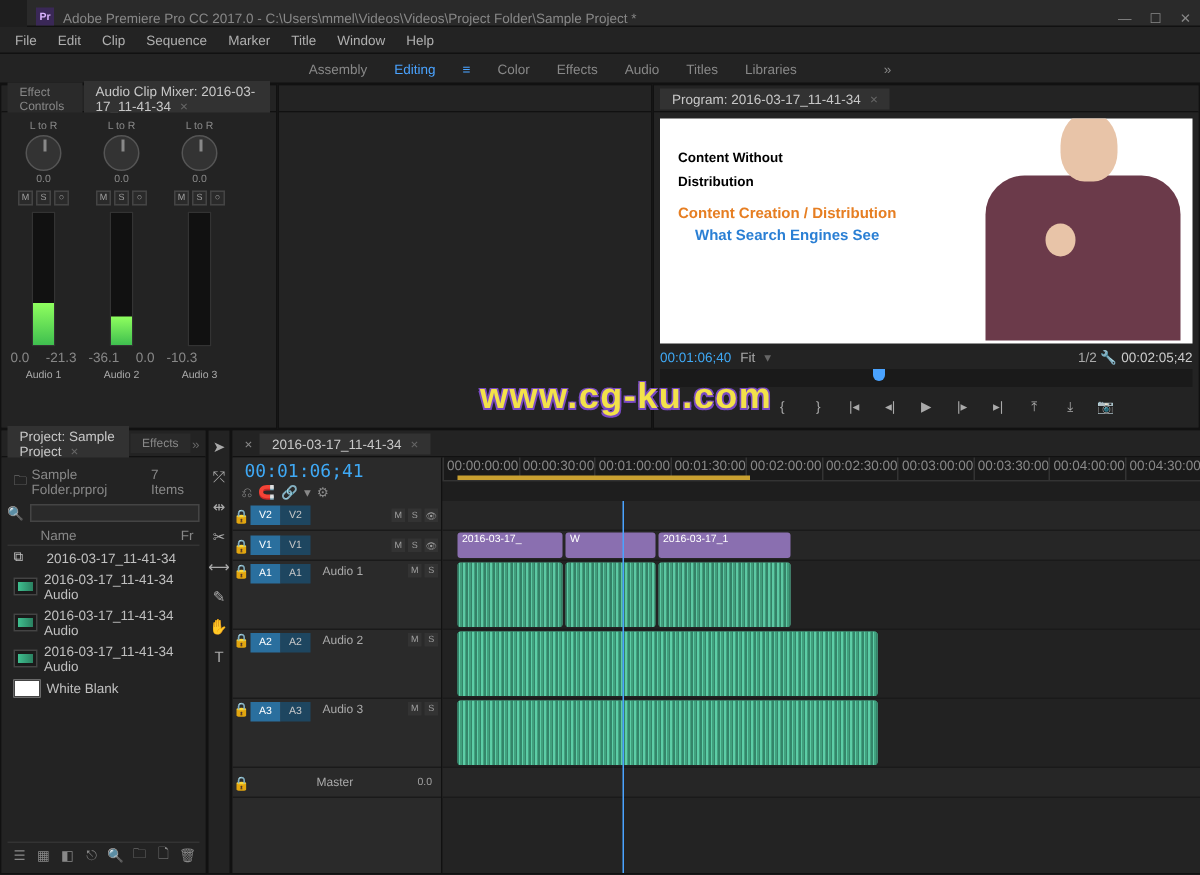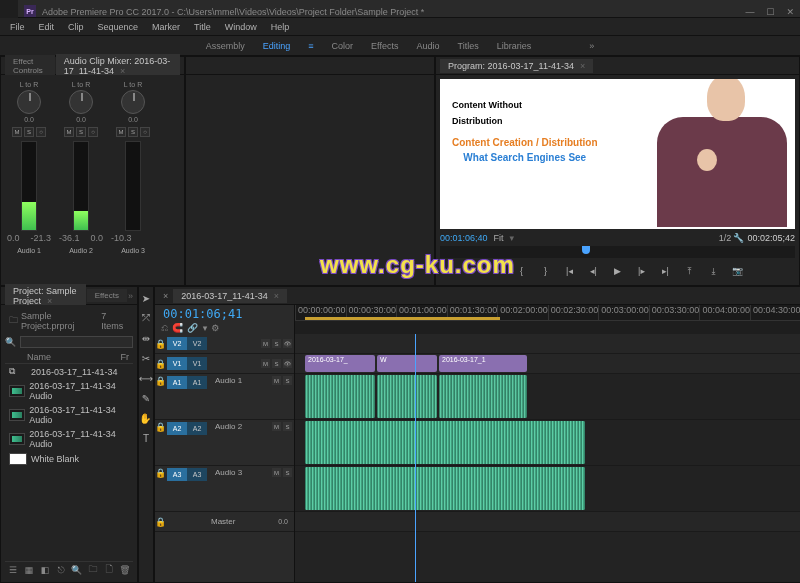--- a/index.html
+++ b/index.html
@@ -262,21 +262,21 @@
     <div class="panel project">
       <div class="tabbar">
         <div class="tab active"><span>Project: Sample Project</span><span class="x">×</span></div>
         <div class="tab">Effects</div>
         <span style="margin-left:auto;color:#666">»</span>
       </div>
       <div class="projbody">
         <div class="projmeta">
           <span style="display:flex;align-items:center;gap:3px">
               <span>🗀</span>
-              <span>Sample Project.prproj</span>
+              <span>Sample Folder.prproj</span>
             </span>
           <span>7 Items</span>
         </div>
         <div class="projsearch">
           <span style="color:#888">🔍</span>
           <input placeholder="" style="">
         </div>
         <div class="projhead">
           <span style="width:18px"></span>
           <span style="flex:1">Name</span>

